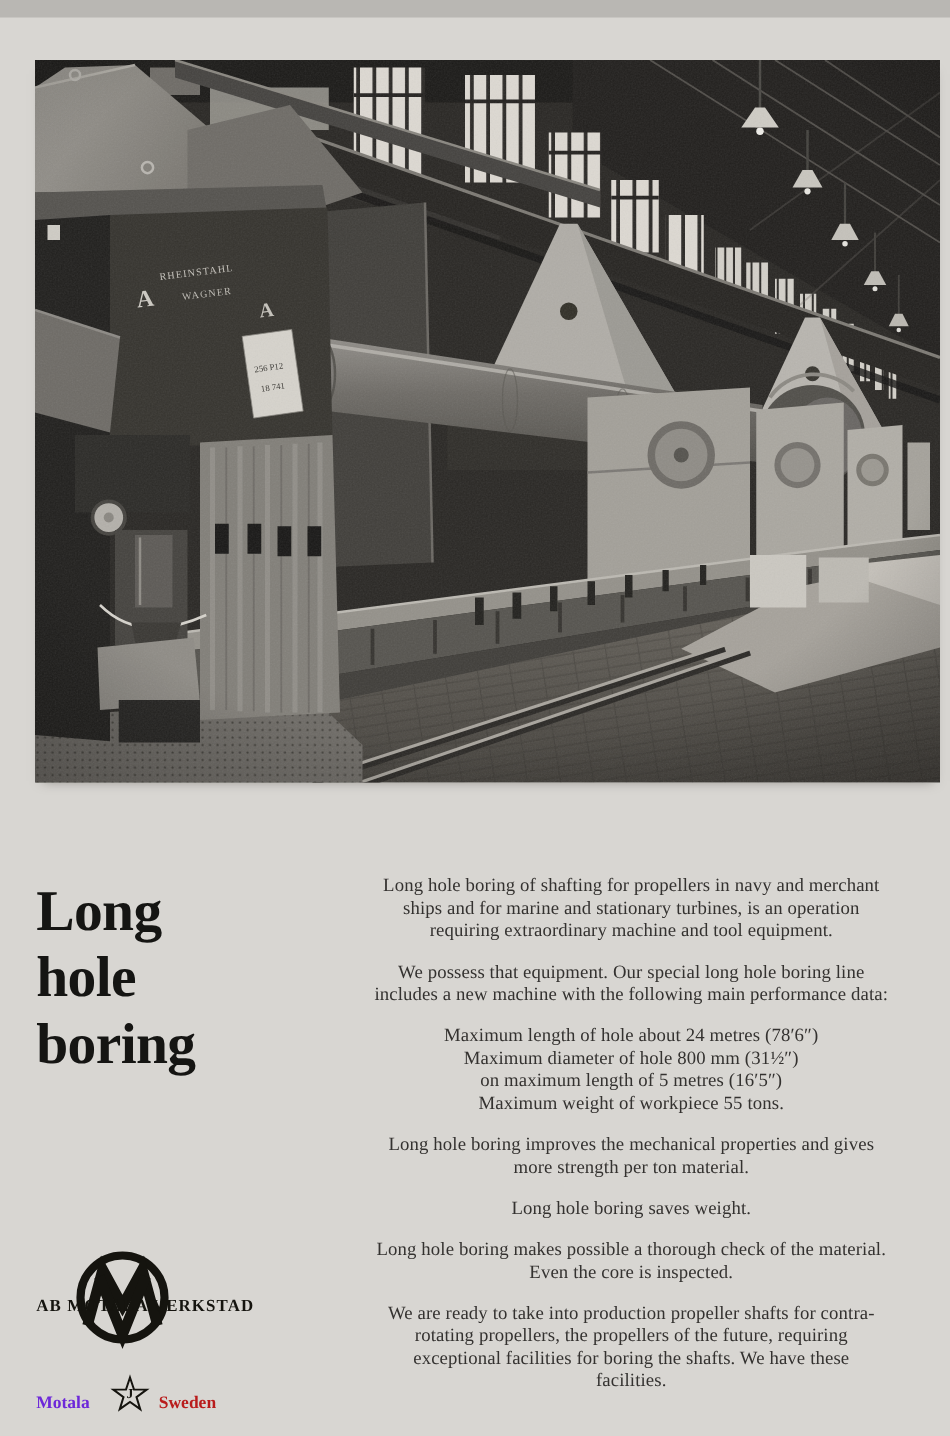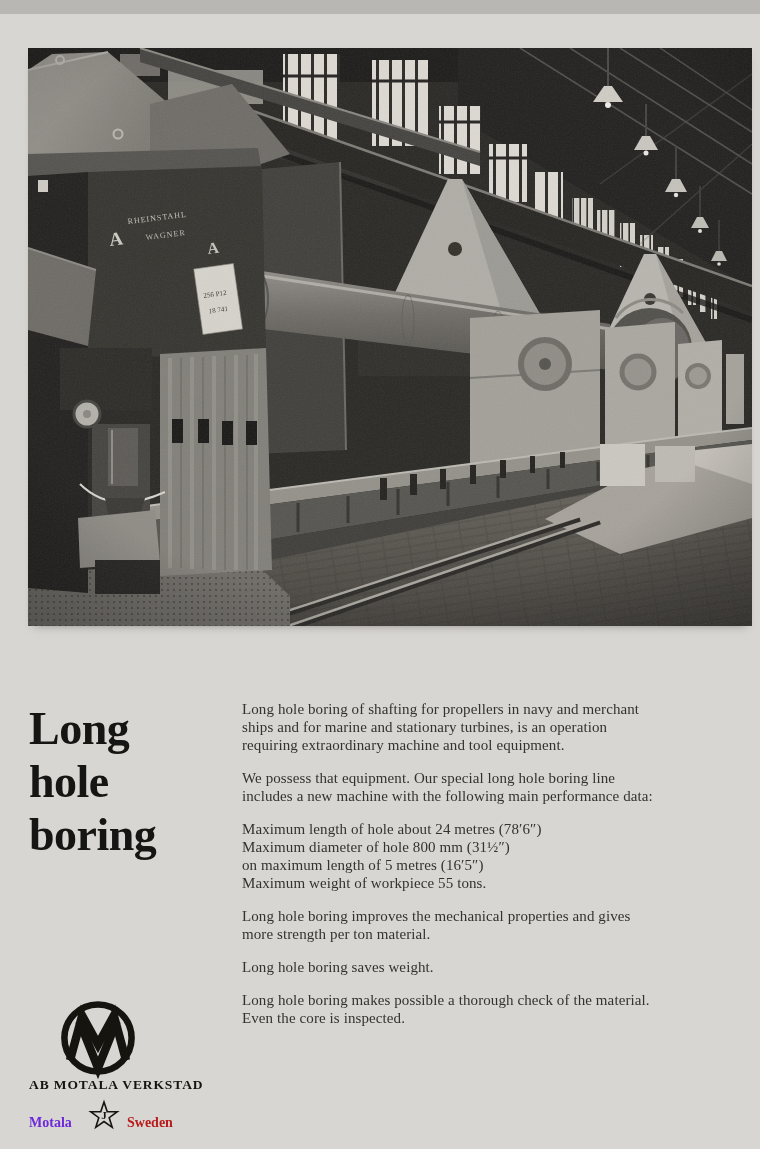--- a/index.html
+++ b/index.html
@@ -12,29 +12,29 @@
   .photo{
     position:absolute;left:28px;top:34px;width:724px;height:578px;display:block;
     box-shadow:0 5px 9px -6px rgba(70,66,60,.55);
   }
   .headline{
     position:absolute;left:29px;top:688px;
     font-size:46px;line-height:53px;font-weight:bold;letter-spacing:-0.5px;
     color:#151513;white-space:pre-line;
   }
   .body-col{
-    position:absolute;left:242px;top:686px;width:494px;
-    font-size:15px;line-height:18px;letter-spacing:0.1px;color:#343230;
+    position:absolute;left:258px;top:686px;width:494px;
+    font-size:15px;line-height:18px;letter-spacing:0.1px;color:#343230;text-align:center;
   }
   .body-col p{margin:0 0 15px 0;white-space:pre-line;}
   .specs{margin:0 0 15px 0;}
   .spec-line{white-space:pre;}
   .monogram{position:absolute;left:56px;top:982px;width:84px;height:84px;}
   .company{
-    position:absolute;left:29px;top:1063px;font-size:13.5px;font-weight:bold;
+    position:absolute;left:29px;top:1023px;font-size:13.5px;font-weight:bold;
     letter-spacing:0.9px;color:#15140f;white-space:nowrap;
   }
   .origin-city{position:absolute;left:29px;top:1101px;font-size:14px;font-weight:bold;color:#6d28d9;}
   .origin-country{position:absolute;left:127px;top:1101px;font-size:14px;font-weight:bold;color:#b91c1c;}
   .origin-star{position:absolute;left:84px;top:1081px;width:40px;height:40px;}
 </style>
 </head>
 <body>
 
 <div class="page">
@@ -335,20 +335,24 @@
       <div class="spec-line">Maximum length of hole about 24 metres (78′6″)</div>
       <div class="spec-line">Maximum diameter of hole 800 mm (31½″)</div>
       <div class="spec-line">on maximum length of 5 metres (16′5″)</div>
       <div class="spec-line">Maximum weight of workpiece 55 tons.</div>
     </div>
     <p>Long hole boring improves the mechanical properties and gives
 more strength per ton material.</p>
     <p>Long hole boring saves weight.</p>
     <p>Long hole boring makes possible a thorough check of the material.
 Even the core is inspected.</p>
+    <p>We are ready to take into production propeller shafts for contra-
+rotating propellers, the propellers of the future, requiring
+exceptional facilities for boring the shafts. We have these
+facilities.</p>
   </div>
 
   <svg class="monogram" viewBox="0 0 90 90">
     <circle cx="45" cy="45" r="36" fill="none" stroke="#15140f" stroke-width="7"></circle>
     <polyline points="15,69 28,21 45,52 62,21 75,69" fill="none" stroke="#15140f" stroke-width="9"></polyline>
     <polyline points="25,27 45,77 65,27" fill="none" stroke="#15140f" stroke-width="9"></polyline>
   </svg>
   <div class="company">AB MOTALA VERKSTAD</div>
   <div class="origin-city">Motala</div>
   <svg class="origin-star" viewBox="0 0 40 40">

